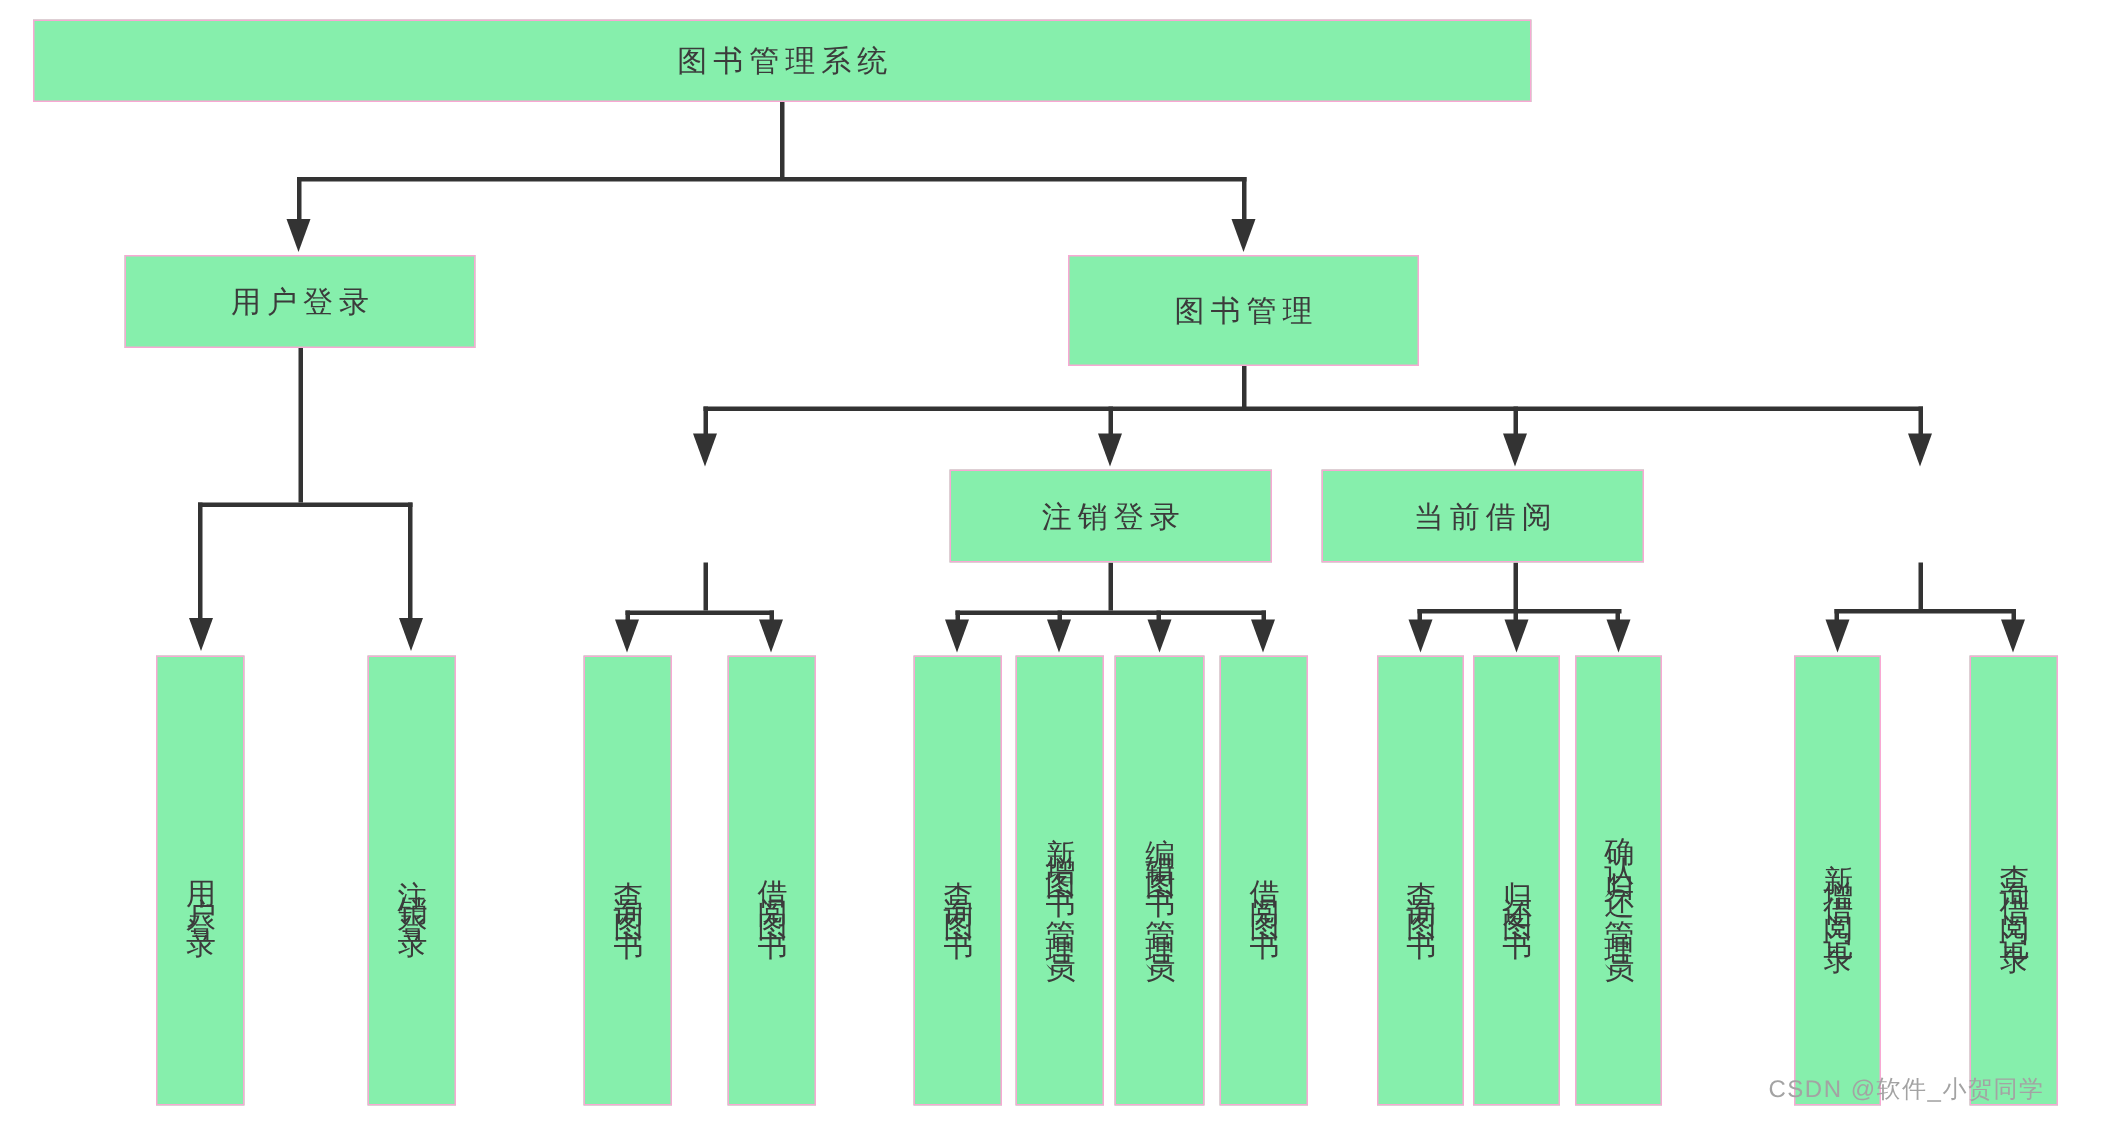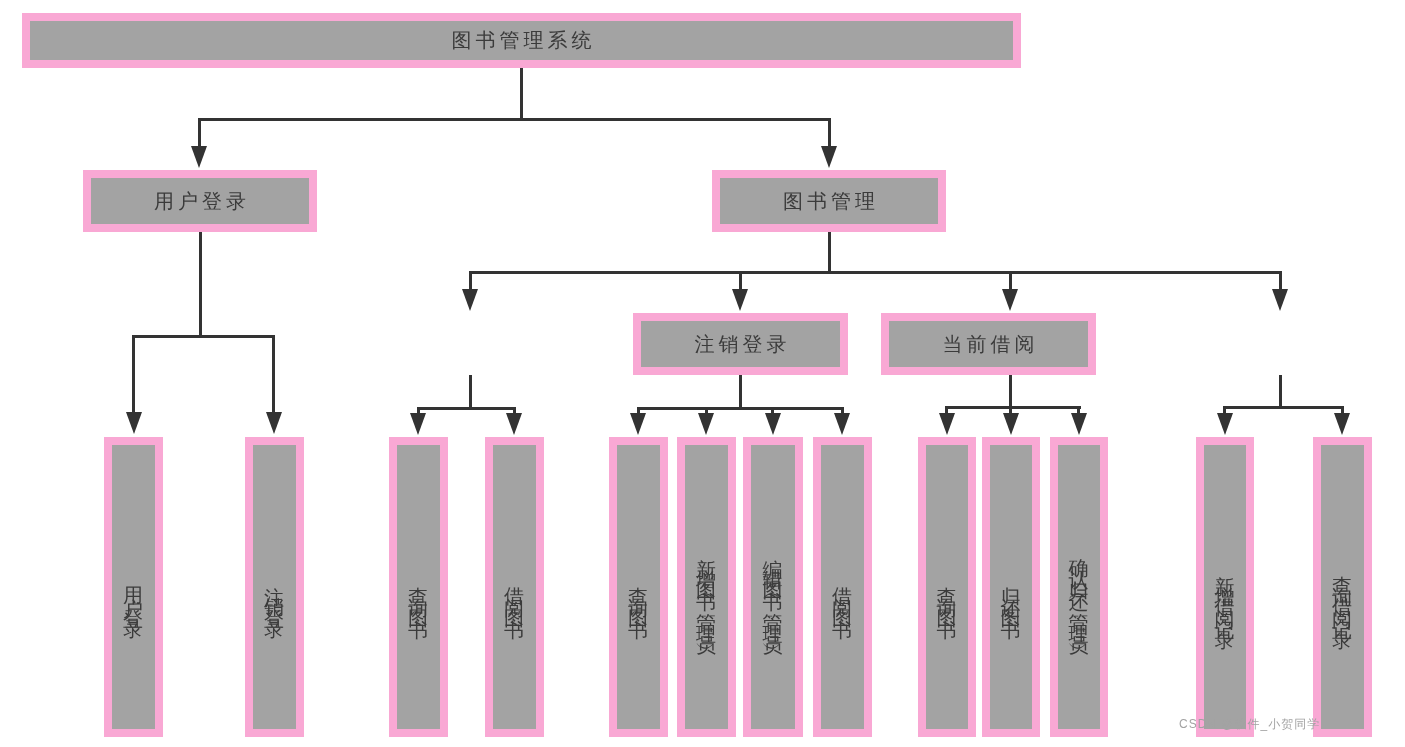--- a/index.html
+++ b/index.html
@@ -7,22 +7,22 @@
     position:relative;
     width:1405px;height:747px;
     background:#ffffff;
     font-family:"Liberation Sans", sans-serif;
     overflow:hidden;
   }
   
   .box{
     position:absolute;
     box-sizing:border-box;
-    border:8px solid #f9a8d4;
-    background:#a3a3a3;
+    border:1px solid #f9a8d4;
+    background:#86efac;
     display:flex;align-items:center;justify-content:center;
     z-index:2;
   }
   .box .lbl{
     color:#3b3b3b;
     font-size:20px;
     letter-spacing:4px;
     text-indent:4px;
     white-space:nowrap;
   }
@@ -44,21 +44,21 @@
     border-left:8px solid transparent;
     border-right:8px solid transparent;
     border-top:22px solid #333333;
     z-index:1;
   }
   
   .watermark{
     position:absolute;
     left:1179px;top:716px;
     color:#a3a3a3;
-    font-size:12px;
+    font-size:16px;
     letter-spacing:1px;
     white-space:nowrap;
     z-index:5;
   }
 </style>
 </head>
 <body>
 
 <div class="canvas">
 
@@ -69,21 +69,21 @@
   <div class="vline" style="left:520px;top:68px;height:50px"></div>
   <div class="hline" style="left:198px;top:118px;width:633px"></div>
   <div class="vline" style="left:198px;top:118px;height:30px"></div>
   <div class="vline" style="left:828px;top:118px;height:30px"></div>
   <div class="arrow" style="left:191px;top:146px"></div>
   <div class="arrow" style="left:821px;top:146px"></div>
 
   <div class="box" style="left:83px;top:170px;width:234px;height:62px">
     <span class="lbl">用户登录</span>
   </div>
-  <div class="box" style="left:712px;top:170px;width:234px;height:62px">
+  <div class="box" style="left:712px;top:170px;width:234px;height:74px">
     <span class="lbl">图书管理</span>
   </div>
 
   <div class="vline" style="left:199px;top:232px;height:103px"></div>
   <div class="hline" style="left:132px;top:335px;width:143px"></div>
   <div class="vline" style="left:132px;top:335px;height:80px"></div>
   <div class="vline" style="left:272px;top:335px;height:80px"></div>
   <div class="arrow" style="left:126px;top:412px"></div>
   <div class="arrow" style="left:266px;top:412px"></div>
 

